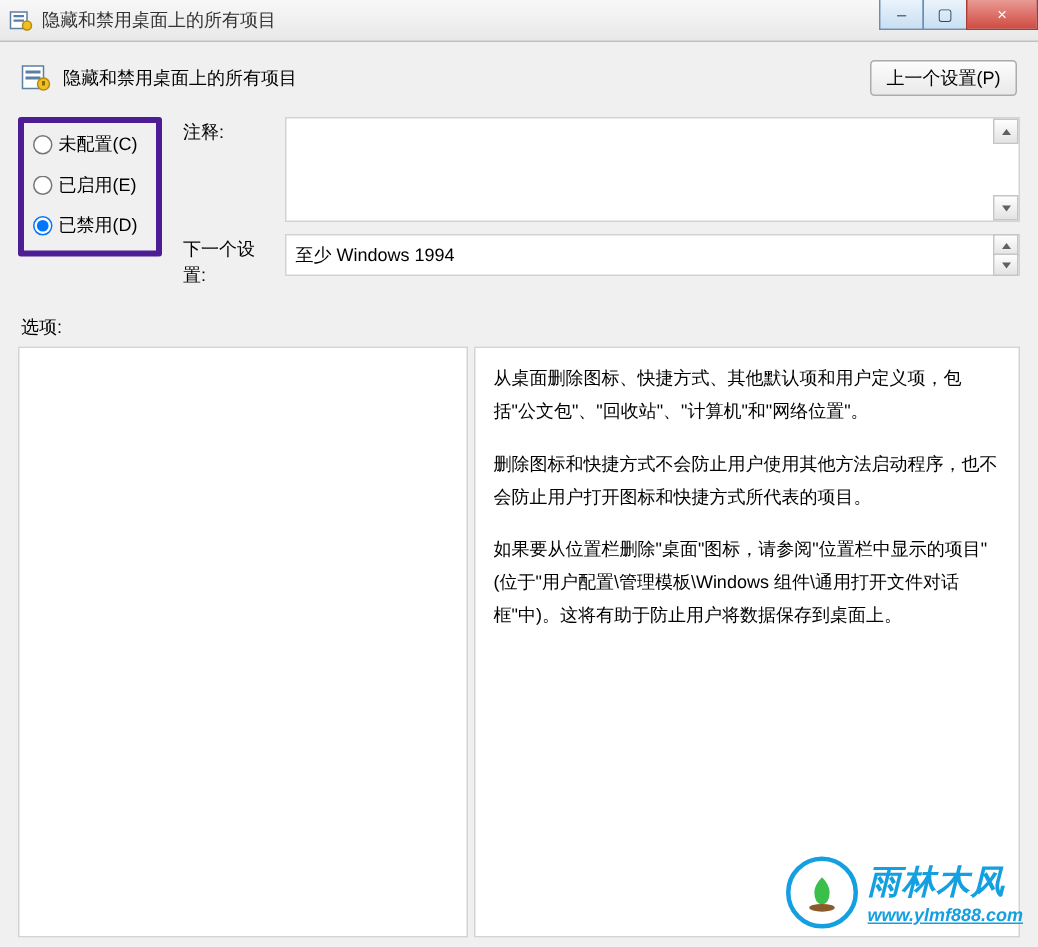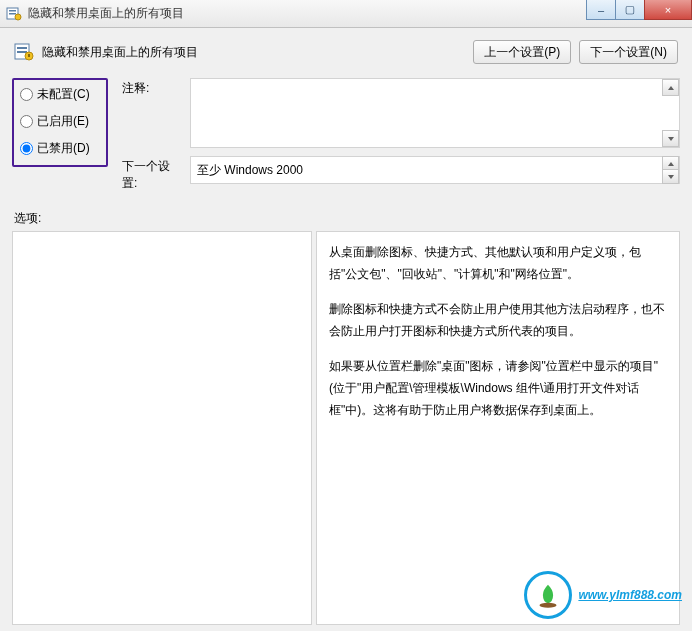--- a/index.html
+++ b/index.html
@@ -36,21 +36,21 @@
 .header-left { display:flex; align-items:center; gap:8px;}
 .policy-icon { width:20px; height:20px; }
 .policy-title { font-size:12px; color:#000; }
 .nav-buttons { display:flex; gap:8px;align-items:center; }
 .btn {
   min-width:96px; height:24px; border:1px solid #acacac; border-radius:3px;
   background: linear-gradient(to bottom,#fdfdfd,#e9e9e9);
   font-size:12px; padding:0 10px; cursor:pointer;
 }
 .config-row { display:flex; align-items:flex-start; gap:14px; margin-top:4px;}
-.radio-group { width:96px; border:2px solid #4c1d95; border-radius:2px; padding:6px 6px 8px 6px; display:flex; flex-direction:column; gap:10px; background:#f0f0f0; position:relative; }
+.radio-group { width:96px; border:4px solid #4c1d95; border-radius:2px; padding:6px 6px 8px 6px; display:flex; flex-direction:column; gap:10px; background:#f0f0f0; position:relative; }
 .radio-item { display:flex; align-items:center; gap:4px; font-size:12px; color:#000; cursor:pointer;}
 .radio-item input { margin:0; }
 .field-stack { flex:1; display:flex; flex-direction:column; gap:8px; }
 .field-row { display:flex; align-items:flex-start; gap:6px; }
 .field-label { width:62px; text-align:left; padding-top:2px; color:#000; font-size:12px; }
 .comment-box {
   flex:1; height:70px; border:1px solid #d3d3d3; background:#fff; position:relative;
 }
 .comment-box .scroll-up, .comment-box .scroll-down, .platform-box .scroll-up, .platform-box .scroll-down {
   position:absolute; right:0; width:17px; height:17px; border:1px solid #c5c5c5;
@@ -119,21 +119,20 @@
         <rect x="1" y="2" width="14" height="15" fill="#fff" stroke="#5a7fa6"></rect>
         <rect x="3" y="5" width="10" height="2" fill="#5a7fa6"></rect>
         <rect x="3" y="9" width="10" height="2" fill="#5a7fa6"></rect>
         <circle cx="15" cy="14" r="4" fill="#f0c020" stroke="#b58a10"></circle>
         <rect x="14" y="12" width="2" height="3" fill="#8a6a10"></rect>
       </svg>
       <span class="policy-title">隐藏和禁用桌面上的所有项目</span>
     </div>
     <div class="nav-buttons">
       <button class="btn">上一个设置(P)</button>
-      <button class="btn">下一个设置(N)</button>
     </div>
   </div>
 
   <div class="config-row">
     <div class="radio-group">
       <label class="radio-item">
         <input type="radio" name="state" style="">
         <span>未配置(C)</span>
       </label>
       <label class="radio-item">
@@ -159,21 +158,21 @@
           <div class="scroll-down">
               <svg viewBox="0 0 8 8">
                 <path d="M1 2 L4 6 L7 2 Z" fill="#606060"></path>
               </svg>
             </div>
         </div>
       </div>
       <div class="field-row">
         <div class="field-label">下一个设置:</div>
         <div class="platform-box">
-          <span>至少 Windows 2000</span>
+          <span>至少 Windows 1994</span>
           <div class="scroll-up">
               <svg viewBox="0 0 8 8">
                 <path d="M1 6 L4 2 L7 6 Z" fill="#606060"></path>
               </svg>
             </div>
           <div class="scroll-down">
               <svg viewBox="0 0 8 8">
                 <path d="M1 2 L4 6 L7 2 Z" fill="#606060"></path>
               </svg>
             </div>
@@ -197,15 +196,16 @@
 </div>
 
 <div class="watermark">
   <div class="wm-icon">
     <svg viewBox="0 0 40 40" width="34" height="34">
       <path d="M20 8 Q14 14 14 20 Q14 28 20 30 Q26 28 26 20 Q26 14 20 8 Z" fill="#3bbf4a"></path>
       <ellipse cx="20" cy="32" rx="10" ry="3" fill="#8a5a2a"></ellipse>
     </svg>
   </div>
   <div class="wm-text">
+    <div class="wm-main">雨林木风</div>
     <div class="wm-url">www.ylmf888.com</div>
   </div>
 </div>
 
 </body></html>

